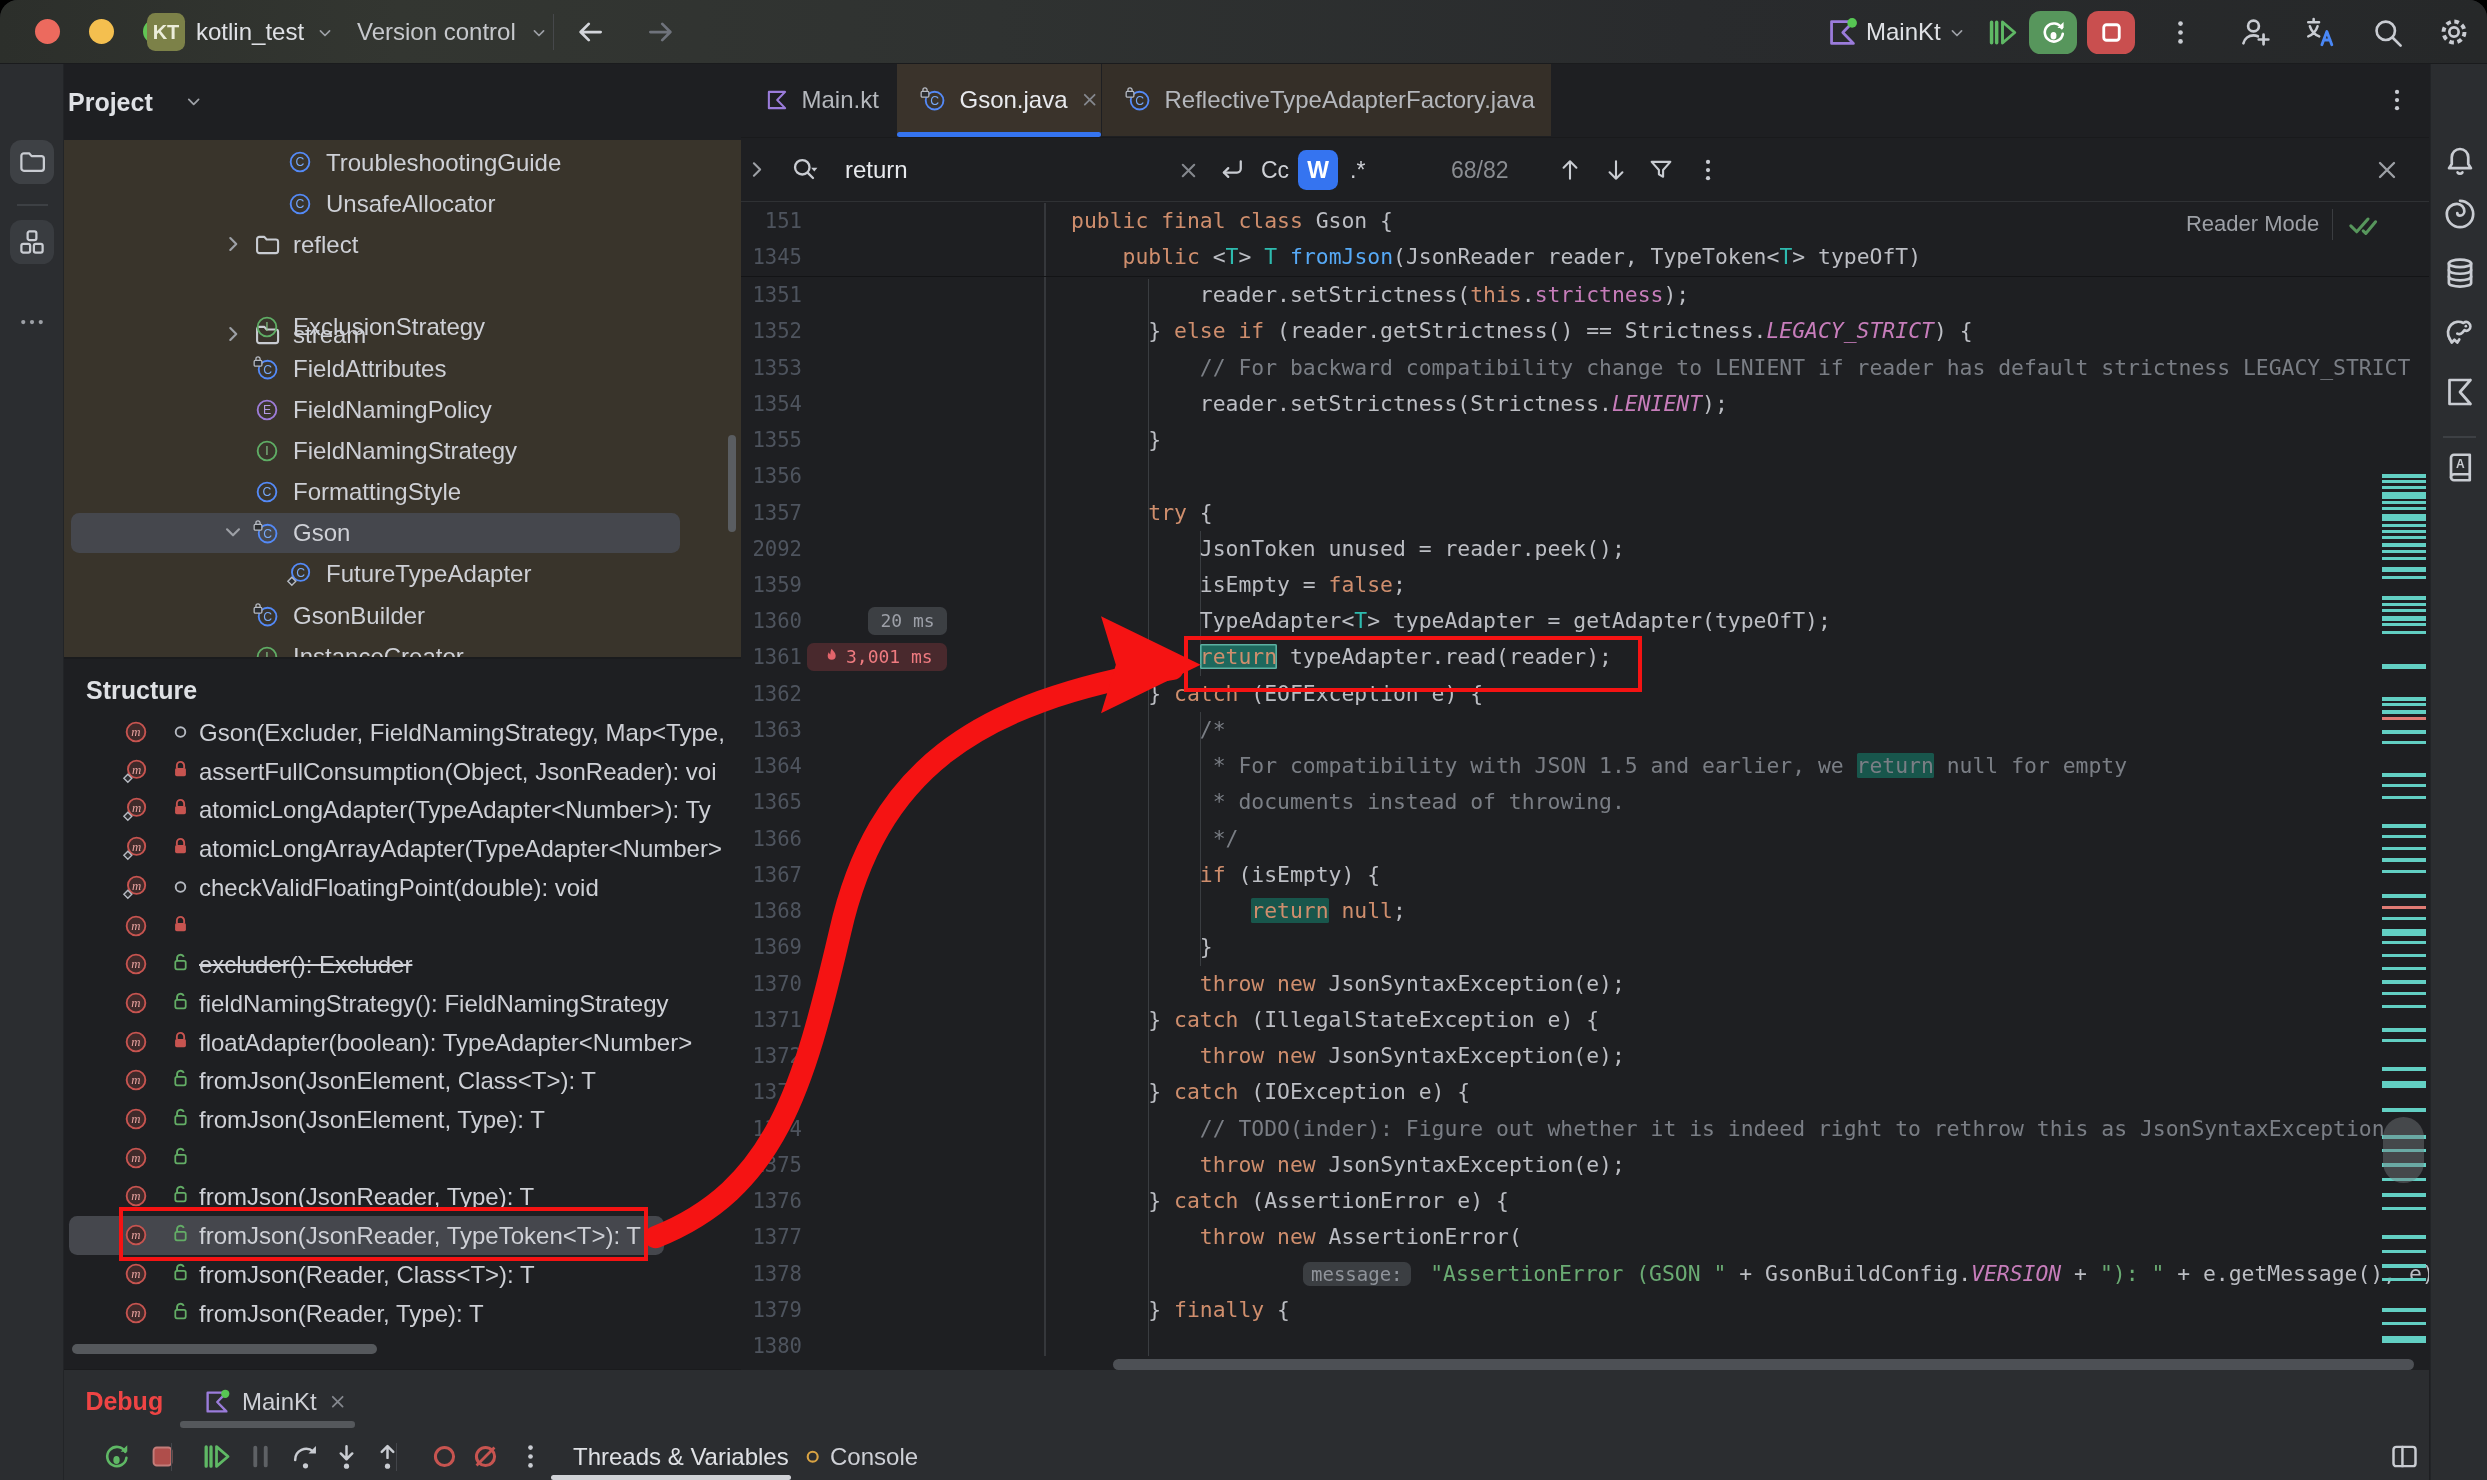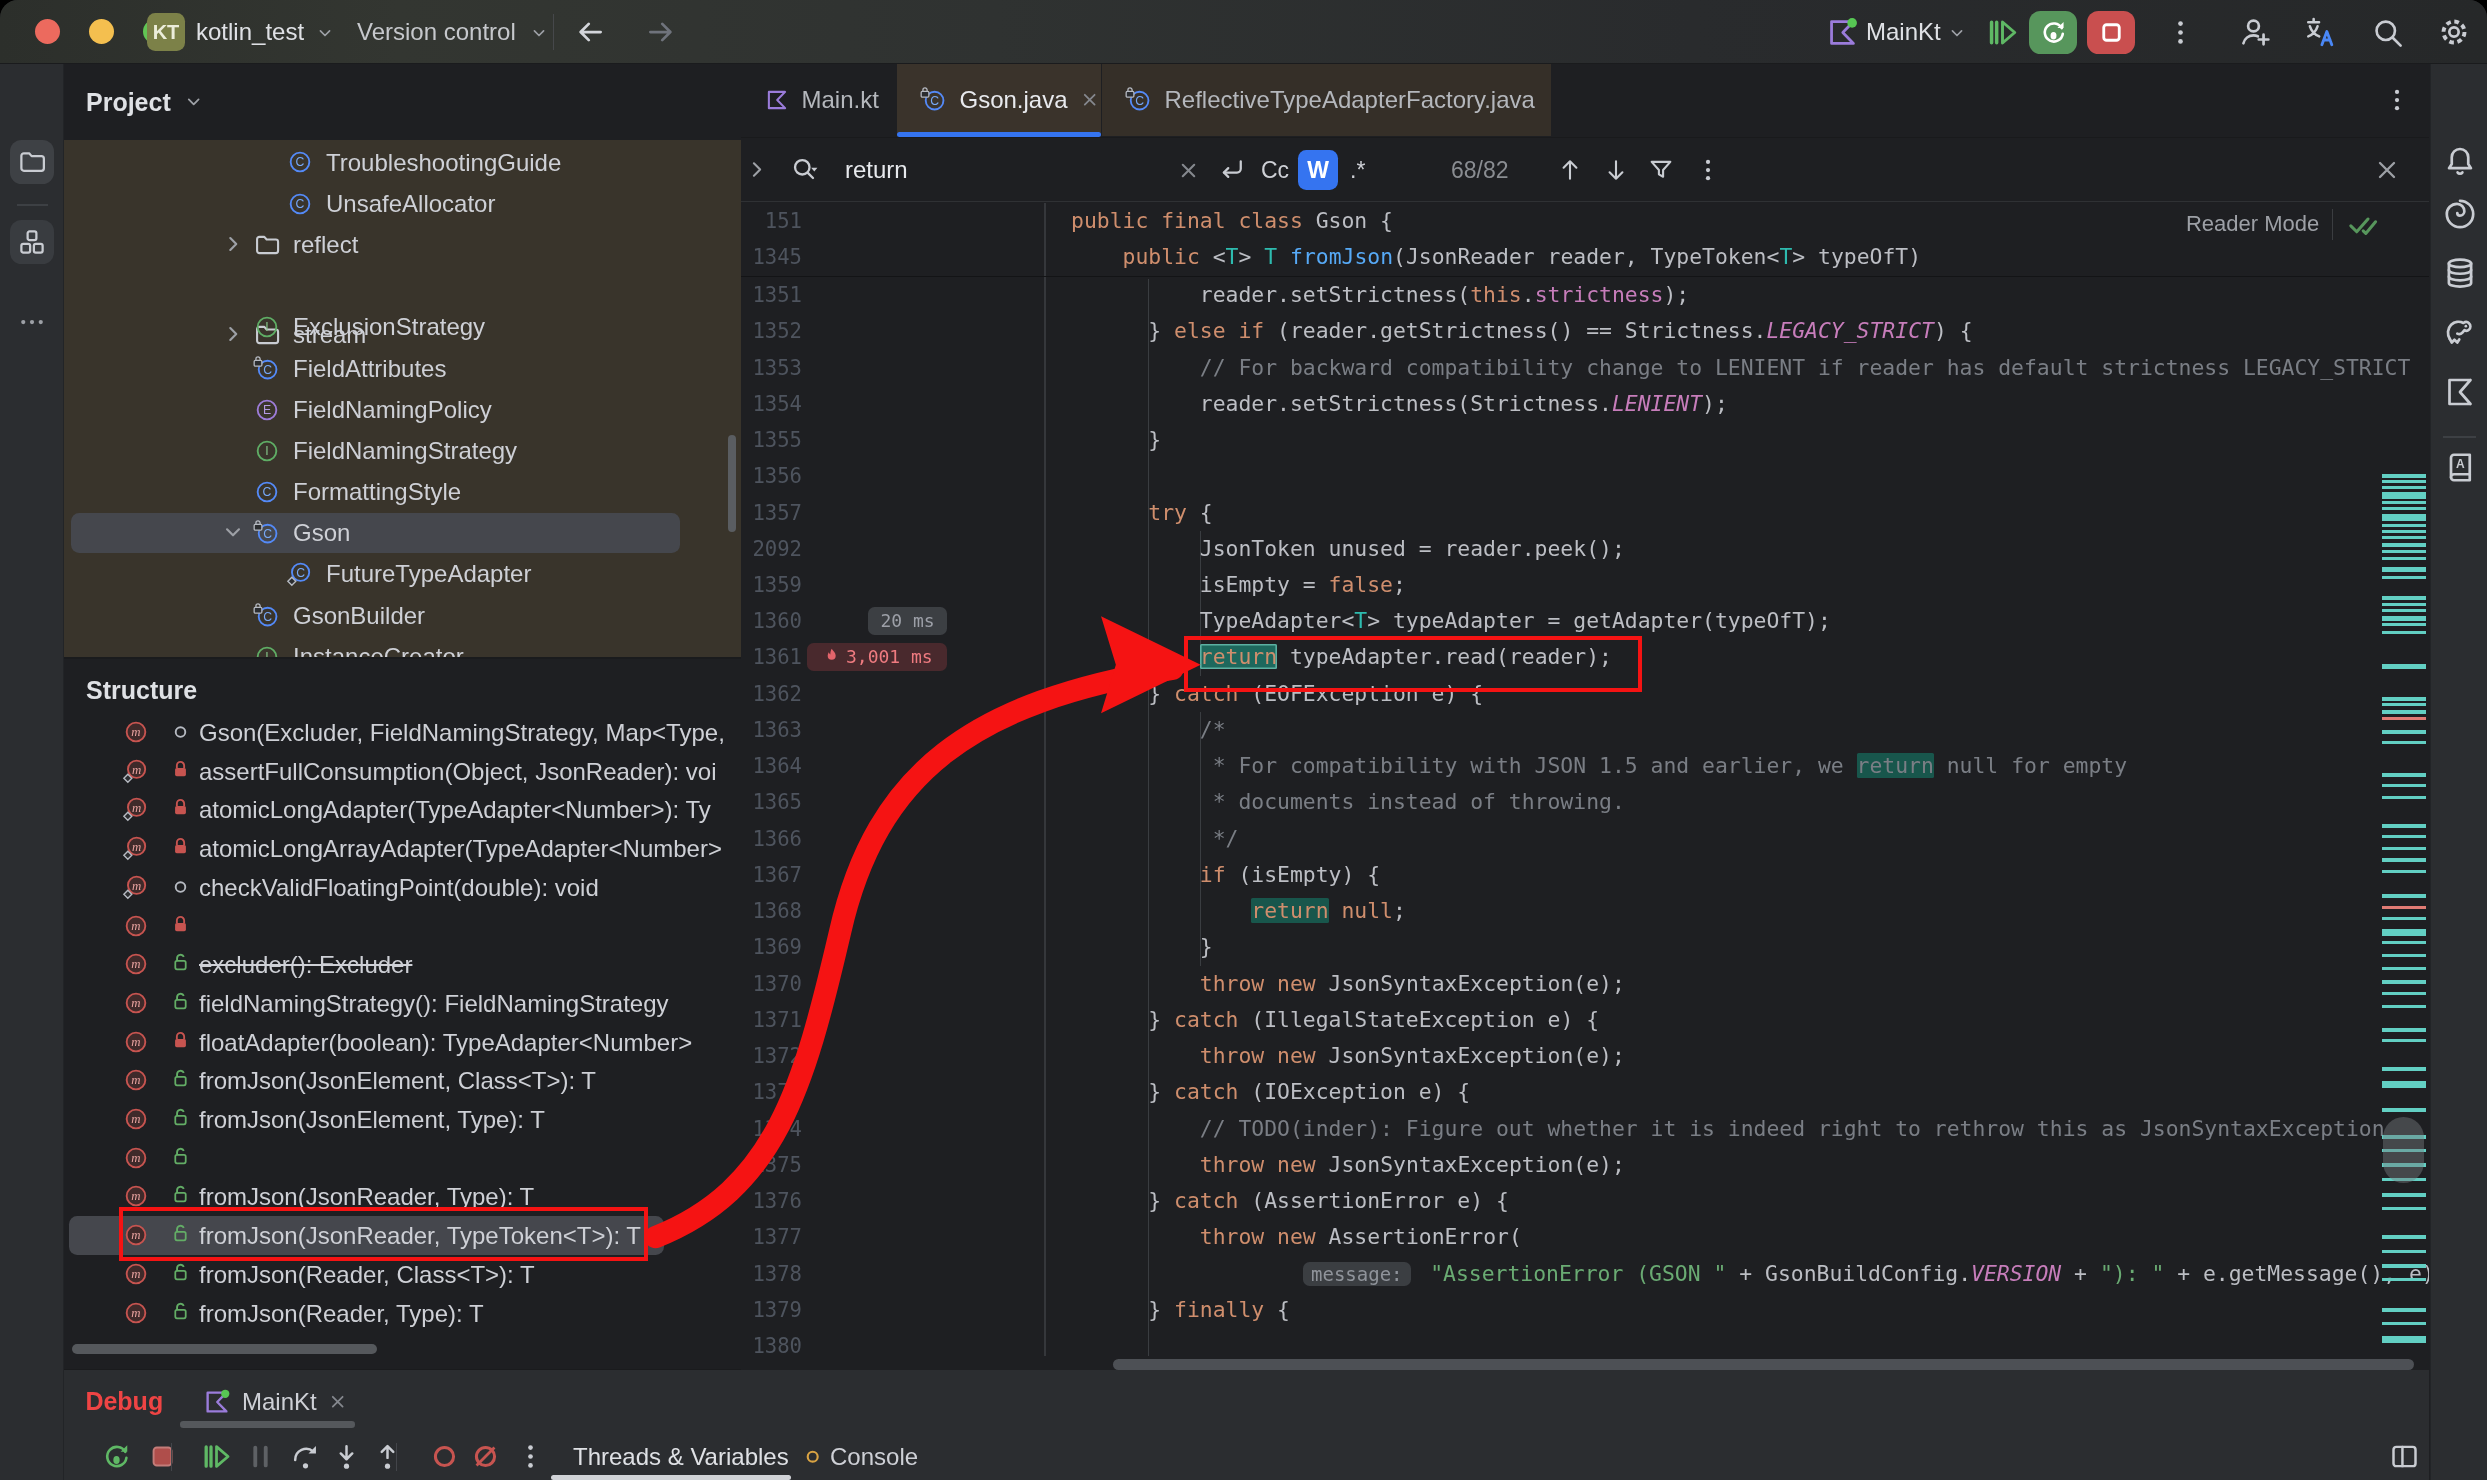--- a/index.html
+++ b/index.html
@@ -225,21 +225,21 @@
           <svg width="30" height="30" viewBox="0 0 24 24">
             <circle cx="5" cy="12" r="1.7" fill="#9da0a6"></circle>
             <circle cx="12" cy="12" r="1.7" fill="#9da0a6"></circle>
             <circle cx="19" cy="12" r="1.7" fill="#9da0a6"></circle>
           </svg>
         </span>
     </div>
 
   </div>
 
-  <span class="panel-h" style="left:86px;top:64px;height:88px;line-height:76px">Project</span>
+  <span class="panel-h" style="left:68px;top:64px;height:88px;line-height:76px">Project</span>
   <span class="abs i" style="left:183px;top:91px">
       <svg width="21.4" height="21.4" viewBox="0 0 24 24">
         <path d="M6.5 9.5l5.5 5.5 5.5-5.5" stroke="#9da0a6" stroke-width="2" fill="none" stroke-linecap="round" stroke-linejoin="round"></path>
       </svg>
     </span>
   <div class="tree-region">
       <div class="tree-row" style="top: 1.6px;">
         <span class="tree-ic i" style="left:222px">
           <svg width="28" height="28" viewBox="0 0 24 24" style="font-size:29px">
             <circle cx="12" cy="12" r="8" fill="none" stroke="#548af7" stroke-width="1.6"></circle>

